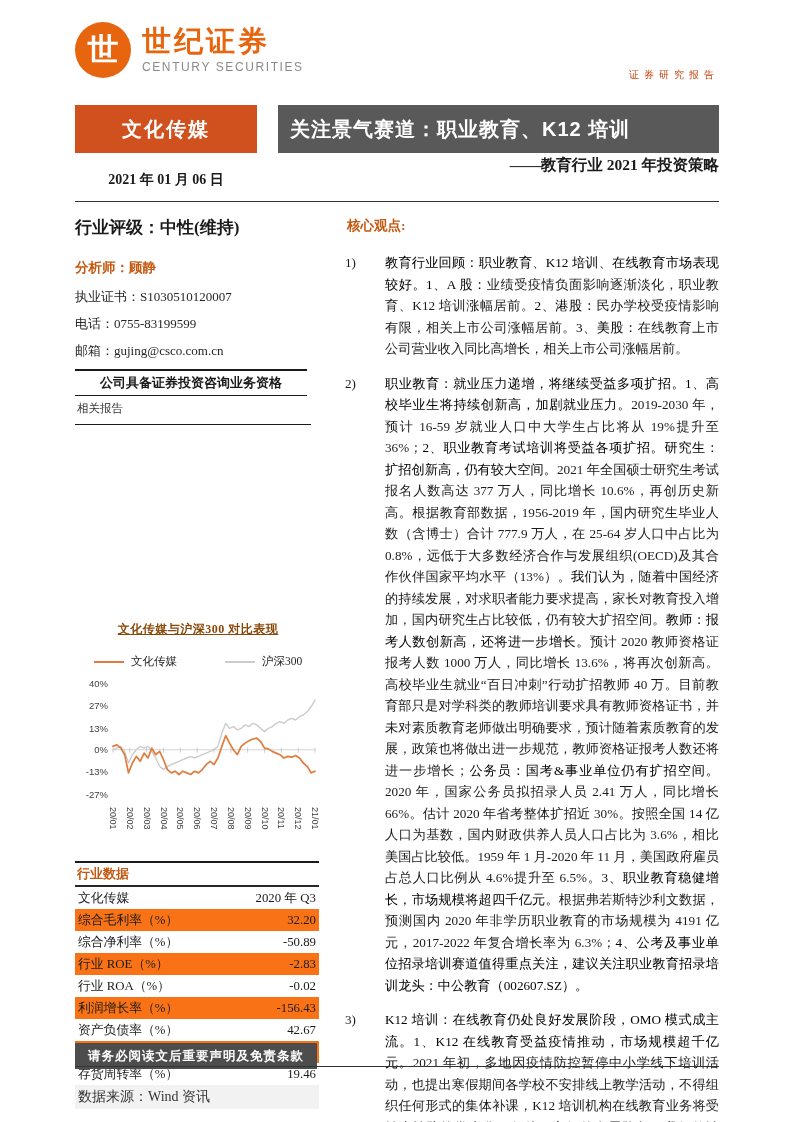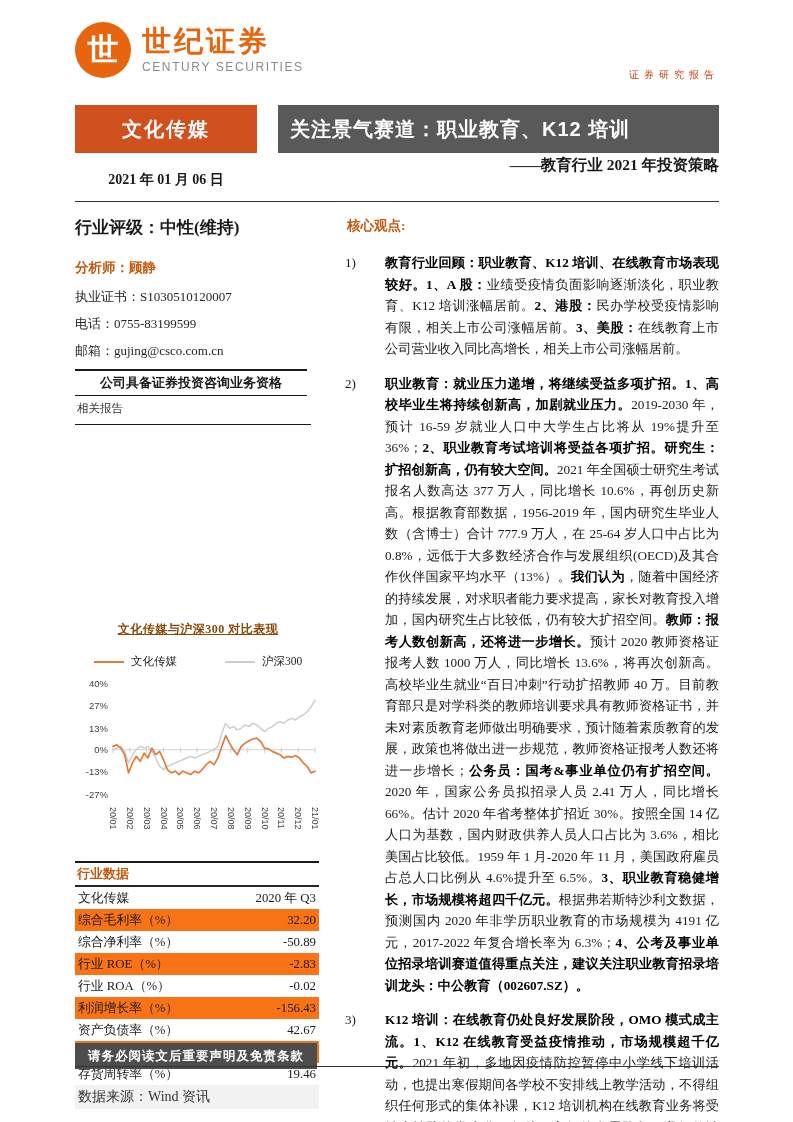--- a/index.html
+++ b/index.html
@@ -50,21 +50,21 @@
   .source{font-size:14px;padding:3px;background:#F2F2F2;color:#333;}
   .disclaimer{position:absolute;left:75px;top:1043px;width:242px;height:26px;background:#4D4D4D;color:#fff;
         font-weight:bold;display:flex;align-items:center;justify-content:center;font-size:12.5px;letter-spacing:1px;}
   .hr-bottom{position:absolute;left:75px;right:74px;top:1066px;border-top:1.5px solid #333;}
   
   .main{position:absolute;left:345px;top:210px;width:374px;}
   .core-title{color:#C45911;font-weight:bold;font-size:13.5px;margin:7px 0 17px 2px;}
   .item{display:flex;margin-bottom:13px;}
   .marker{width:40px;flex:none;font-size:13.2px;line-height:21.5px;}
   .item-body{flex:1;font-size:13.2px;line-height:21.5px;text-align:justify;}
-  .item-body b{font-weight:bold;color:#000;}
+  .item-body b{font-weight:normal;color:#000;}
 </style>
 </head>
 <body>
 
 <div class="page">
 
   <div class="logo-row">
     <div class="logo">
       <div class="logo-circle">世</div>
       <div class="logo-text">

